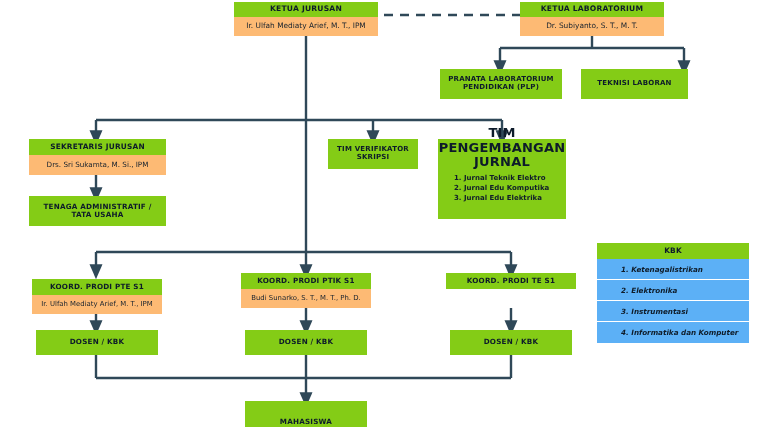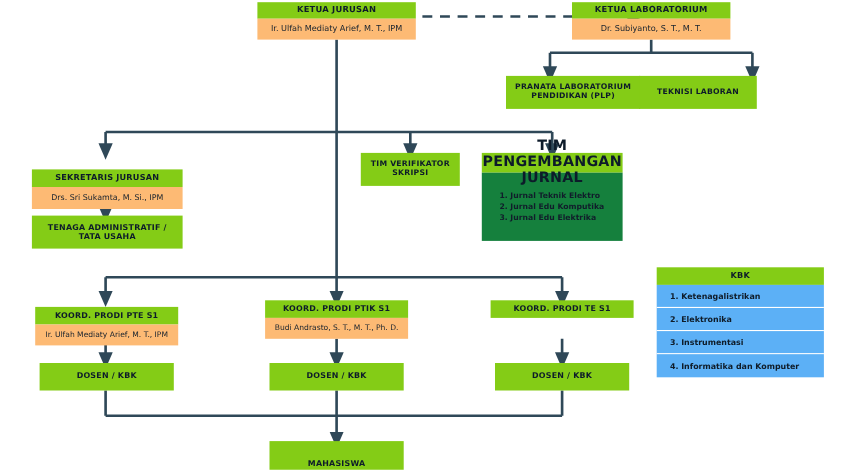--- a/index.html
+++ b/index.html
@@ -16,29 +16,29 @@
     display:flex;align-items:center;justify-content:center;text-align:center;
     line-height:1.12;letter-spacing:.2px;box-sizing:border-box;
   }
   .body{
     background:#fdba74;color:#17222e;
     display:flex;align-items:center;justify-content:center;text-align:center;
     line-height:1.15;box-sizing:border-box;
   }
   .solo .hdr{height:100%;}
   .listbody{
-    background:#15803d;color:#111d2b;font-weight:bold;
+    background:#84cc16;color:#111d2b;font-weight:bold;
     display:flex;flex-direction:column;align-items:flex-start;justify-content:center;
     padding-left:16px;box-sizing:border-box;
   }
   .listbody div{line-height:1.45;white-space:nowrap;}
   .kbkrow{
     background:#5cb0f6;color:#0f1c29;font-weight:bold;
     display:flex;align-items:center;box-sizing:border-box;
-    padding-left:12px;border-bottom:1px solid #ffffff;
+    padding-left:24px;border-bottom:1px solid #ffffff;font-style:italic;
   }
 </style>
 </head>
 <body>
 
 <div id="stage">
 
   <svg id="wires" viewBox="0 0 768 427" xmlns="http://www.w3.org/2000/svg">
     <defs>
       <marker id="arw" markerWidth="7" markerHeight="7" refX="3.2" refY="3" orient="auto" markerUnits="strokeWidth">
@@ -83,30 +83,30 @@
   <div class="node" style="left:234px;top:2px;width:144px;height:34px;">
     <div class="hdr" style="height:15px;font-size:7.6px;">KETUA JURUSAN</div>
     <div class="body" style="height:19px;font-size:7.4px;">Ir. Ulfah Mediaty Arief, M. T., IPM</div>
   </div>
 
   <div class="node" style="left:520px;top:2px;width:144px;height:34px;">
     <div class="hdr" style="height:15px;font-size:7.6px;">KETUA LABORATORIUM</div>
     <div class="body" style="height:19px;font-size:7.4px;">Dr. Subiyanto, S. T., M. T.</div>
   </div>
 
-  <div class="node solo" style="left:460px;top:69px;width:122px;height:30px;">
+  <div class="node solo" style="left:440px;top:69px;width:122px;height:30px;">
     <div class="hdr" style="font-size:7px;padding:0 6px;">PRANATA LABORATORIUM PENDIDIKAN (PLP)</div>
   </div>
 
   <div class="node solo" style="left:581px;top:69px;width:107px;height:30px;">
     <div class="hdr" style="font-size:7px;padding:0 4px;">TEKNISI LABORAN</div>
   </div>
 
   <div class="node" style="left:29px;top:139px;width:137px;height:36px;">
-    <div class="hdr" style="height:16px;font-size:7.4px;margin-top:15px;">SEKRETARIS JURUSAN</div>
+    <div class="hdr" style="height:16px;font-size:7.4px;">SEKRETARIS JURUSAN</div>
     <div class="body" style="height:20px;font-size:7.2px;">Drs. Sri Sukamta, M. Si., IPM</div>
   </div>
 
   <div class="node solo" style="left:29px;top:196px;width:137px;height:30px;">
     <div class="hdr" style="font-size:7.2px;padding:0 6px;">TENAGA ADMINISTRATIF / TATA USAHA</div>
   </div>
 
   <div class="node solo" style="left:328px;top:139px;width:90px;height:30px;">
     <div class="hdr" style="font-size:7px;padding:12px 4px;">TIM VERIFIKATOR SKRIPSI</div>
   </div>
@@ -120,21 +120,21 @@
     </div>
   </div>
 
   <div class="node" style="left:32px;top:279px;width:130px;height:35px;">
     <div class="hdr" style="height:16px;font-size:7.2px;">KOORD. PRODI PTE S1</div>
     <div class="body" style="height:19px;font-size:6.9px;">Ir. Ulfah Mediaty Arief, M. T., IPM</div>
   </div>
 
   <div class="node" style="left:241px;top:273px;width:130px;height:35px;">
     <div class="hdr" style="height:16px;font-size:7.2px;">KOORD. PRODI PTIK S1</div>
-    <div class="body" style="height:19px;font-size:6.9px;">Budi Andrasto, S. T., M. T., Ph. D.</div>
+    <div class="body" style="height:19px;font-size:6.9px;">Budi Sunarko, S. T., M. T., Ph. D.</div>
   </div>
 
   <div class="node" style="left:446px;top:273px;width:130px;height:27px;">
     <div class="hdr" style="height:16px;font-size:7.2px;">KOORD. PRODI TE S1</div>
   </div>
 
   <div class="node solo" style="left:36px;top:330px;width:122px;height:25px;">
     <div class="hdr" style="font-size:7.2px;">DOSEN / KBK</div>
   </div>
   <div class="node solo" style="left:245px;top:330px;width:122px;height:25px;">

